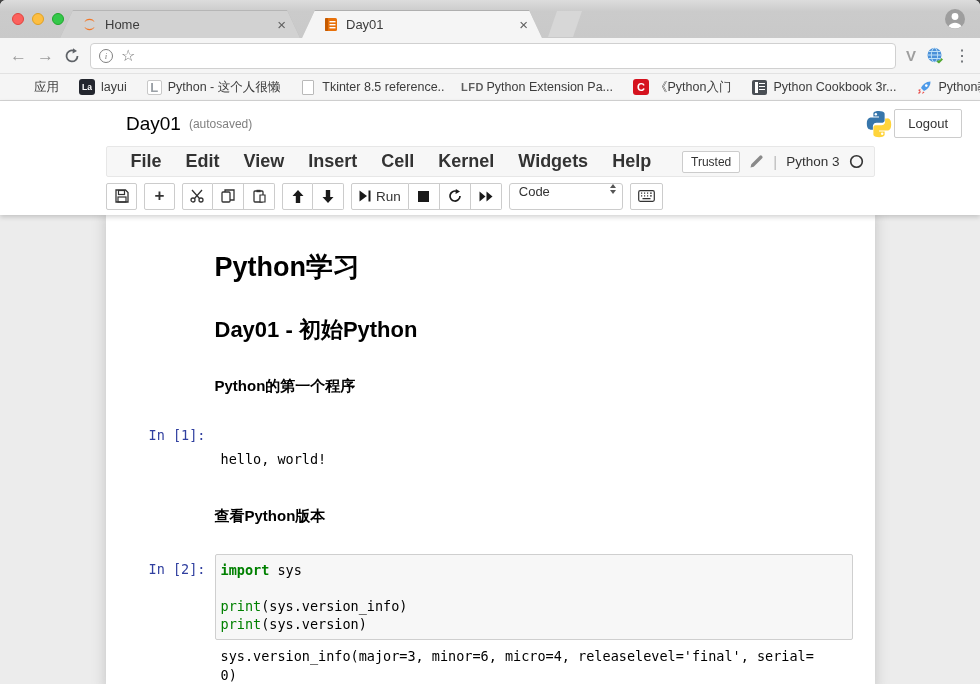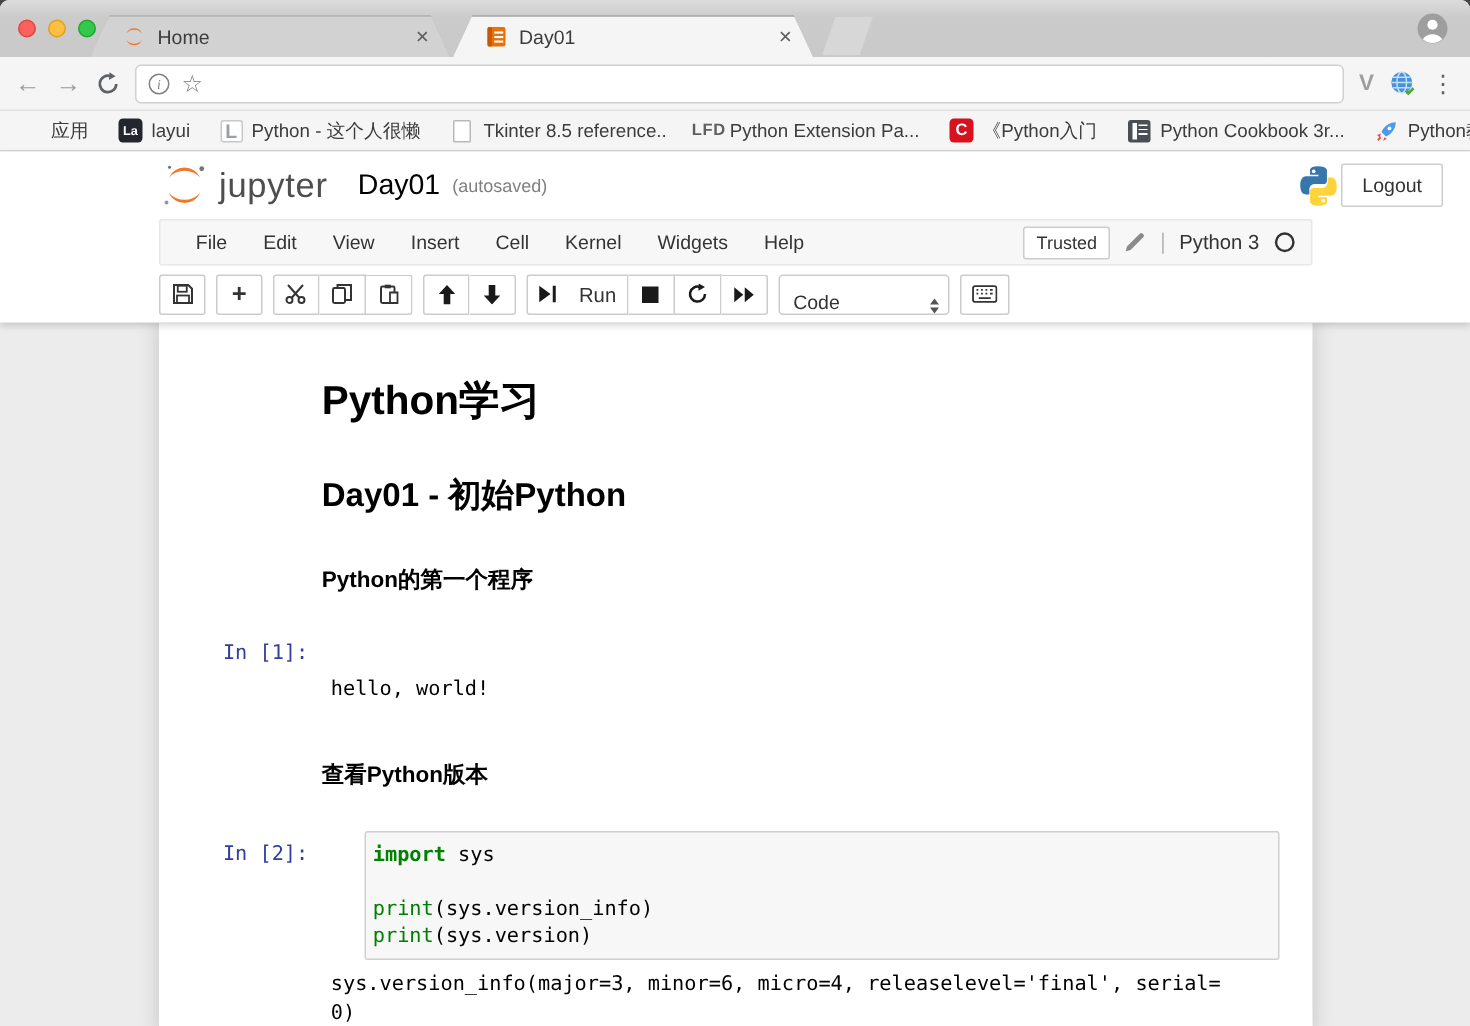--- a/index.html
+++ b/index.html
@@ -60,50 +60,50 @@
   .brandrow { height:45px; display:flex; align-items:center; padding:0 18px 0 106px; }
   .brand { display:flex; align-items:center; gap:6px; }
   .brandname { font-size:23px; color:#4E4E4E; letter-spacing:.5px; }
   .ntitle { font-size:19px; color:#000; margin-left:20px; }
   .autosaved { font-size:12px; color:#808080; margin-left:8px; }
   .brandright { margin-left:auto; display:flex; align-items:center; }
   .logoutbtn { font-size:13px; color:#333; background:#FFF; border:1px solid #CCC; border-radius:2px; padding:6px 13px; }
 
   .menustrip-wrap { padding-bottom:0; }
   .menustrip { width:769px; margin:0 auto; height:31px; background:#F7F7F7; border:1px solid #E7E7E7; border-radius:2px; display:flex; align-items:center; padding:0 10px 0 12px; }
-  .menuitem { font-size:13px; color:#333; padding:0 12px; }
+  .menuitem { font-size:18px; color:#333; padding:0 12px;font-weight:bold; }
   .menuright { margin-left:auto; display:flex; align-items:center; gap:9px; }
   .trustedbtn { font-size:12px; color:#333; background:#FFF; border:1px solid #CCC; border-radius:2px; padding:3px 8px; }
   .menudivider { color:#BBB; font-size:15px; }
   .kernelname { font-size:13.5px; color:#333; }
 
   .toolbar { height:38px; display:flex; align-items:center; padding-left:106px; gap:7px; }
   .btngroup { display:flex; }
   .tbtn { height:27px; min-width:31px; background:#FFF; border:1px solid #CCC; display:flex; align-items:center; justify-content:center; padding:0 7px; color:#333; }
   .btngroup .tbtn + .tbtn { border-left:0; }
   .btngroup .tbtn:first-child { border-radius:2px 0 0 2px; }
   .btngroup .tbtn:last-child { border-radius:0 2px 2px 0; }
   .btngroup .tbtn:only-child { border-radius:2px; }
-  .runlabel { font-size:13.5px; margin-left:15px; }
+  .runlabel { font-size:13.5px; margin-left:5px; }
   .stopsq { width:11px; height:11px; background:#1A1A1A; }
-  .cellsel { width:114px; height:27px; background:#FFF; border:1px solid #CCC; border-radius:3px; display:flex; align-items:flex-end; padding:0 6px 0 9px; }
+  .cellsel { width:114px; height:27px; background:#FFF; border:1px solid #CCC; border-radius:3px; display:flex; align-items:flex-start; padding:0 6px 0 9px; }
   .cellsel .label { font-size:13px; color:#333; flex:1; }
   .stepper { display:flex; flex-direction:column; gap:2px; align-items:center; }
   .stepper i { width:0; height:0; border-left:3.5px solid transparent; border-right:3.5px solid transparent; }
   .stepper .up { border-bottom:4.5px solid #555; }
   .stepper .dn { border-top:4.5px solid #555; }
 
   
   .content { height:474px; background:#ECECEC; display:flex; justify-content:center; overflow:hidden; }
   .page { width:769px; background:#FFF; box-shadow:0 0 12px 1px rgba(87,87,87,.25); padding-top:26px; overflow:hidden; }
   .md { padding-left:109px; color:#000; }
   .h1 { font-size:27px; font-weight:bold; margin-top:8px; }
   .h2 { font-size:22px; font-weight:bold; margin-top:30px; }
   .h3 { font-size:15px; font-weight:bold; margin-top:32px; }
-  .codecell { display:flex; margin-top:24px; padding-right:22px;gap:28px; }
+  .codecell { display:flex; margin-top:24px; padding-right:22px; }
   .prompt { width:109px; flex:none; text-align:right; padding-right:9px; font:13.5px "DejaVu Sans Mono", monospace; color:#303F9F; padding-top:7px; white-space:nowrap; }
   .inputarea { flex:1; background:#F7F7F7; border:1px solid #CFCFCF; border-radius:2px; padding:6px 5px; font:13.5px "DejaVu Sans Mono", monospace; color:#000; line-height:18px; white-space:pre; }
   .kw { color:#008000; }
   .kwb { color:#008000; font-weight:bold; }
   .str { color:#BA2121; }
   .sel { background:#D2D2D2; }
   .outputrow { display:flex; margin-top:7px; padding-right:22px; }
   .outputtext { flex:1; font:13.5px "DejaVu Sans Mono", monospace; color:#000; line-height:19px; white-space:pre-wrap; padding-left:6px; }
 
   svg { display:block; }
@@ -236,30 +236,20 @@
             <path d="M1.5 13.5 L3.5 11.5" stroke="#E8504E" stroke-width="1.2"></path>
           </svg>
       </span>
       <span>Python教程</span>
     </span>
 
   </div>
 
   <div class="jheader">
     <div class="brandrow">
-      <span class="brand">
-        <svg width="34" height="34" viewBox="0 0 34 34">
-          <circle cx="28.5" cy="5.5" r="1.6" fill="#767677"></circle>
-          <circle cx="5" cy="28" r="1.3" fill="#989798"></circle>
-          <circle cx="7" cy="4.5" r="1" fill="#6F7070"></circle>
-          <path d="M6.5 21.5 A11.5 11.5 0 0 0 27.5 21.5 A14 14 0 0 1 6.5 21.5Z" fill="#F37726"></path>
-          <path d="M27.5 11.5 A11.5 11.5 0 0 0 6.5 11.5 A14 14 0 0 1 27.5 11.5Z" fill="#F37726"></path>
-        </svg>
-        <span class="brandname">jupyter</span>
-      </span>
       <span class="ntitle">Day01</span>
       <span class="autosaved">(autosaved)</span>
       <span class="brandright">
         <span>
           <svg width="30" height="30" viewBox="0 0 32 32">
             <path d="M15.8 2 C9.5 2 10 4.8 10 4.8 V8 H16 V9 H7.5 C7.5 9 3 8.5 3 15.5 C3 22.5 7 22 7 22 H9.5 V18.6 C9.5 18.6 9.4 14.6 13.4 14.6 H19.4 C19.4 14.6 22 14.7 22 12 V5.2 C22 5.2 22.5 2 15.8 2 Z" fill="#3776AB"></path>
             <circle cx="12.6" cy="5.6" r="1.3" fill="#FFF"></circle>
             <path d="M16.2 30 C22.5 30 22 27.2 22 27.2 V24 H16 V23 H24.5 C24.5 23 29 23.5 29 16.5 C29 9.5 25 10 25 10 H22.5 V13.4 C22.5 13.4 22.6 17.4 18.6 17.4 H12.6 C12.6 17.4 10 17.3 10 20 V26.8 C10 26.8 9.5 30 16.2 30 Z" fill="#FFD43B"></path>
             <circle cx="19.4" cy="26.4" r="1.3" fill="#FFF"></circle>
           </svg>

